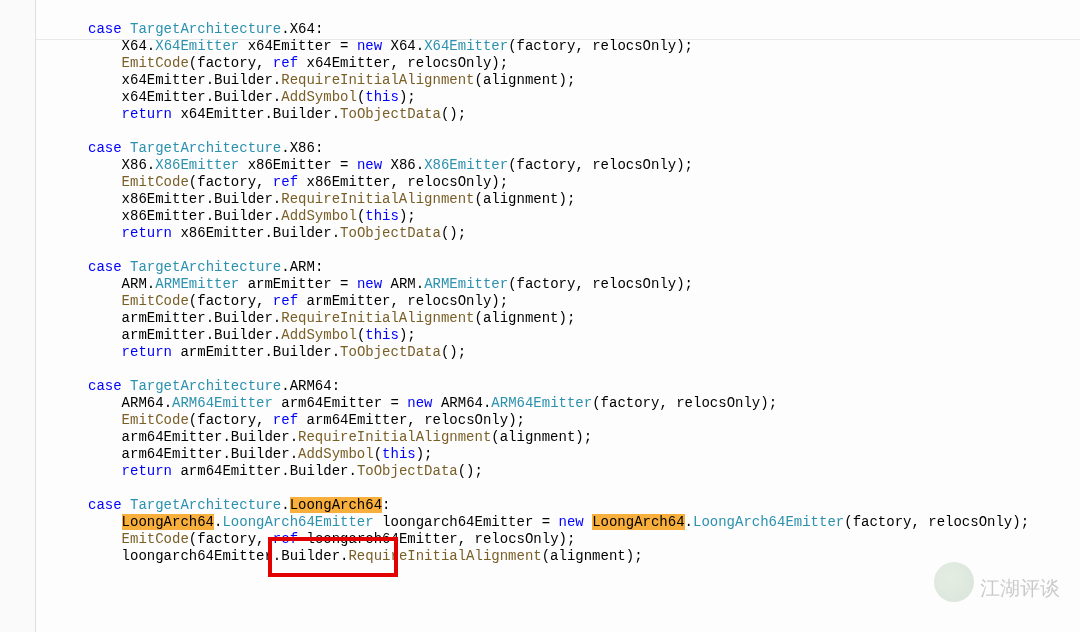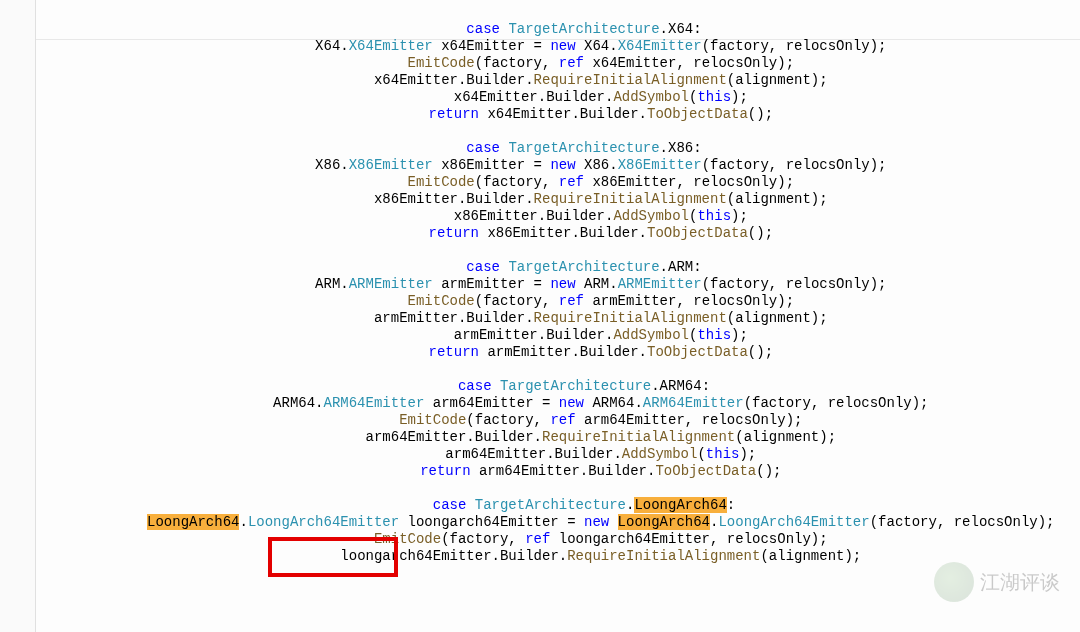--- a/index.html
+++ b/index.html
@@ -11,21 +11,20 @@
     width: 1080px;
     height: 632px;
     overflow: hidden;
     position: relative;
   }
   .code-area {
     padding: 4px 0 0 88px;
     line-height: 17px;
     white-space: pre;
     position: relative;
-    text-align: center;
   }
   .kw-blue { color: #0000ff; }
   .kw-teal { color: #2b91af; }
   .kw-return { color: #0000ff; }
   .method-brown { color: #795e26; }
   .plain { color: #000000; }
   .dot { color: #000000; }
   .highlight-orange {
     background: #f8af3c;
     color: #000;
@@ -35,21 +34,21 @@
     border: 4px solid #e30000;
     pointer-events: none;
   }
   .watermark {
     position: absolute;
     right: 20px;
     bottom: 30px;
     opacity: 0.25;
     font-family: sans-serif;
     display: flex;
-    align-items: center;
+    align-items: flex-end;
     gap: 6px;
     color: #333;
     font-size: 20px;
   }
   .watermark-circle {
     width: 40px;
     height: 40px;
     border-radius: 50%;
     background: radial-gradient(circle at 40% 40%, #5aa04a 0%, #2d6b2d 70%);
     opacity: 0.6;

